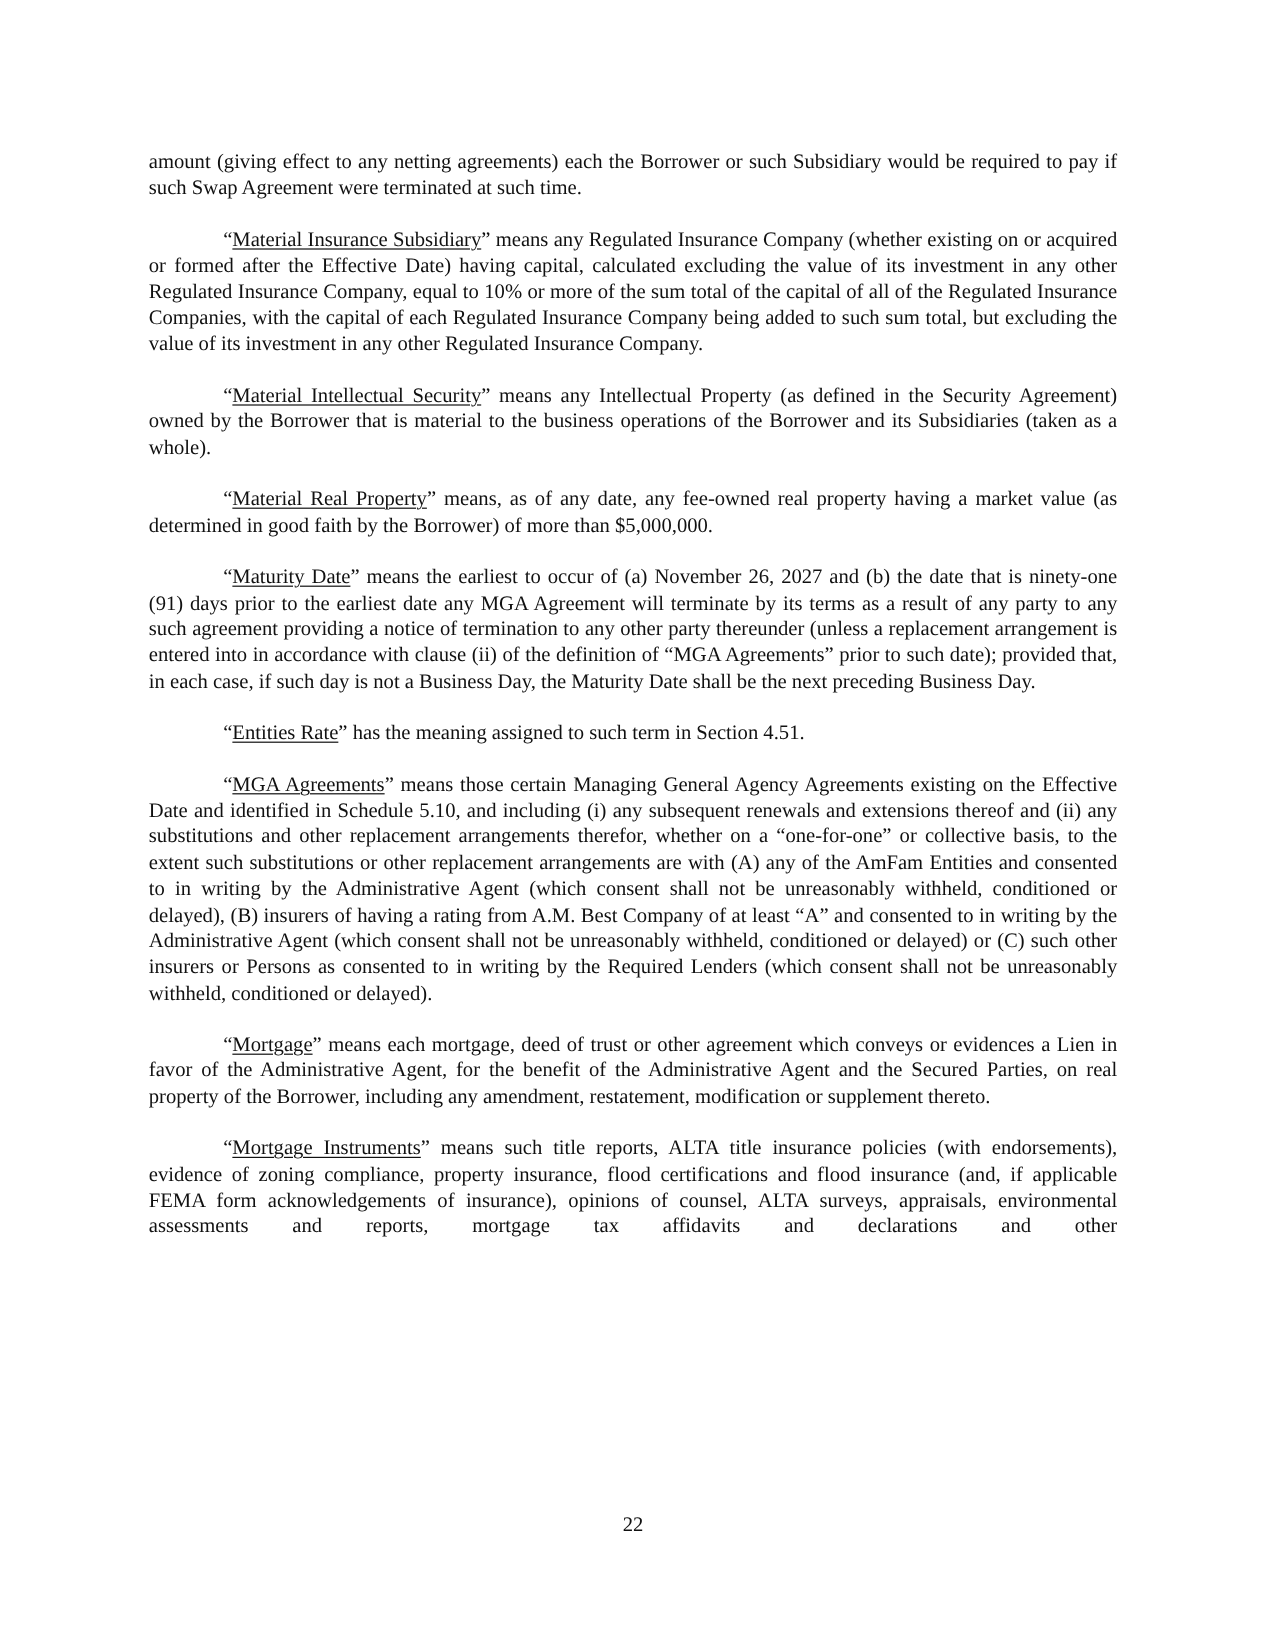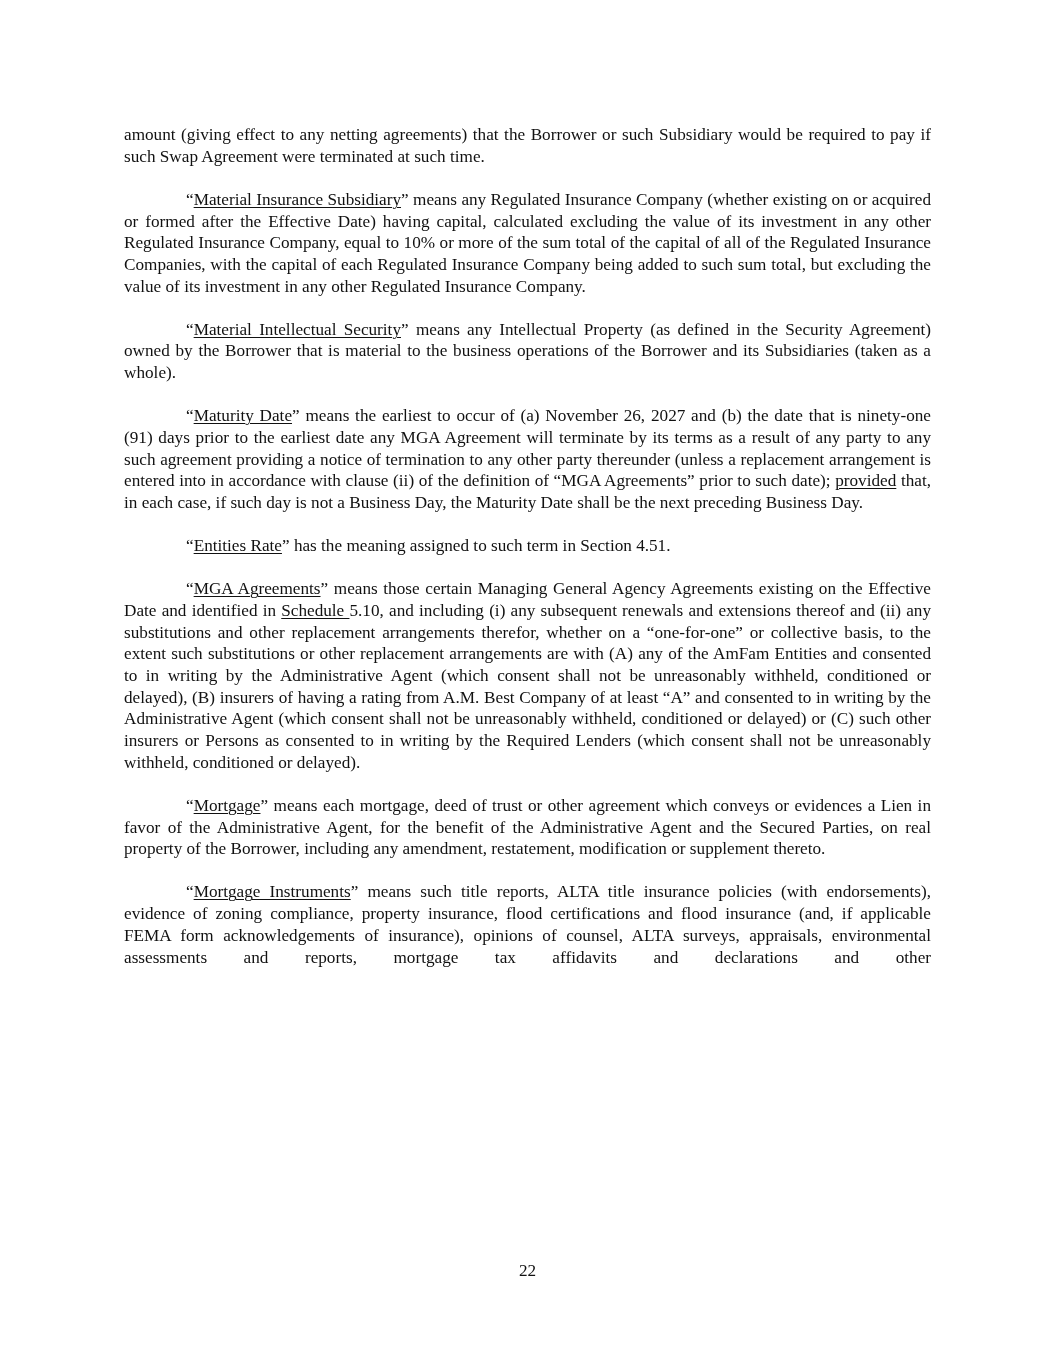--- a/index.html
+++ b/index.html
@@ -29,44 +29,44 @@
     }
     .para.indent {
       text-indent: 62px;
     }
     .term {
       text-decoration: underline;
       text-underline-offset: 2px;
       text-decoration-thickness: 1px;
     }
     .ul {
-      text-decoration: underline;
       text-underline-offset: 2px;
       text-decoration-thickness: 1px;
     }
     .page-number {
       position: absolute;
       left: 0;
       width: 1055px;
       top: 1261px;
       text-align: center;
       font-size: 17.2px;
     }
   </style>
 </head>
 <body>
 
 <div class="page">
 
-  <p class="para">amount (giving effect to any netting agreements) that the Borrower or such Subsidiary would be required to pay if such Swap Agreement were terminated at such time.</p>
+  <p class="para">amount (giving effect to any netting agreements) each the Borrower or such Subsidiary would be required to pay if such Swap Agreement were terminated at such time.</p>
 
   <p class="para indent"><span>“</span><span class="term">Material Insurance Subsidiary</span><span>”</span><span> means any Regulated Insurance Company (whether existing on or acquired or formed after the Effective Date) having capital, calculated excluding the value of its investment in any other Regulated Insurance Company, equal to 10% or more of the sum total of the capital of all of the Regulated Insurance Companies, with the capital of each Regulated Insurance Company being added to such sum total, but excluding the value of its investment in any other Regulated Insurance Company.</span></p>
 
   <p class="para indent"><span>“</span><span class="term">Material Intellectual Security</span><span>”</span><span> means any Intellectual Property (as defined in the Security Agreement) owned by the Borrower that is material to the business operations of the Borrower and its Subsidiaries (taken as a whole).</span></p>
 
+  <p class="para indent"><span>“</span><span class="term">Material Real Property</span><span>”</span><span> means, as of any date, any fee-owned real property having a market value (as determined in good faith by the Borrower) of more than $5,000,000.</span></p>
 
 
   <p class="para indent"><span>“</span><span class="term">Maturity Date</span><span>”</span><span> means the earliest to occur of (a) November 26, 2027 and (b) the date that is ninety-one (91) days prior to the earliest date any MGA Agreement will terminate by its terms as a result of any party to any such agreement providing a notice of termination to any other party thereunder (unless a replacement arrangement is entered into in accordance with clause (ii) of the definition of “MGA Agreements” prior to such date); </span><span class="ul">provided</span><span> that, in each case, if such day is not a Business Day, the Maturity Date shall be the next preceding Business Day.</span></p>
 
   <p class="para indent"><span>“</span><span class="term">Entities Rate</span><span>”</span><span> has the meaning assigned to such term in Section 4.51.</span></p>
 
   <p class="para indent"><span>“</span><span class="term">MGA Agreements</span><span>”</span><span> means those certain Managing General Agency Agreements existing on the Effective Date and identified in </span><span class="ul">Schedule </span><span>5.10, and including (i) any subsequent renewals and extensions thereof and (ii) any substitutions and other replacement arrangements therefor, whether on a “one-for-one” or collective basis, to the extent such substitutions or other replacement arrangements are with (A) any of the AmFam Entities and consented to in writing by the Administrative Agent (which consent shall not be unreasonably withheld, conditioned or delayed), (B) insurers of having a rating from A.M. Best Company of at least “A” and consented to in writing by the Administrative Agent (which consent shall not be unreasonably withheld, conditioned or delayed) or (C) such other insurers or Persons as consented to in writing by the Required Lenders (which consent shall not be unreasonably withheld, conditioned or delayed).</span></p>
 
 
   <p class="para indent"><span>“</span><span class="term">Mortgage</span><span>”</span><span> means each mortgage, deed of trust or other agreement which conveys or evidences a Lien in favor of the Administrative Agent, for the benefit of the Administrative Agent and the Secured Parties, on real property of the Borrower, including any amendment, restatement, modification or supplement thereto.</span></p>

